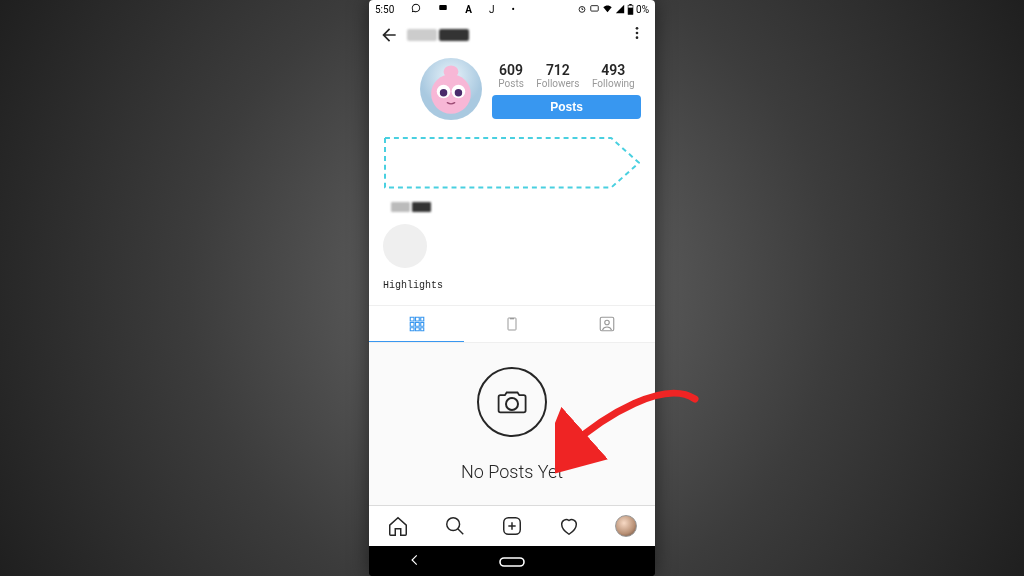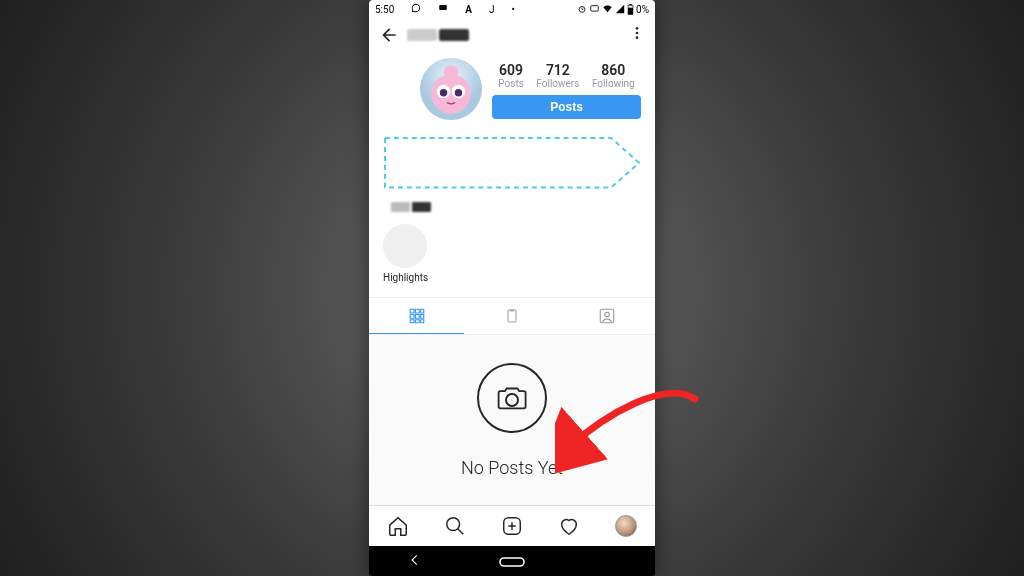--- a/index.html
+++ b/index.html
@@ -30,21 +30,21 @@
   .bio-area{margin:16px 14px 6px;position:relative;height:54px;}
   .dashed{position:absolute;inset:0;}
   
   .mini-redact{margin-left:22px;margin-top:6px;width:40px;height:10px;display:flex;gap:2px;}
   .mini-redact span{flex:1;border-radius:1px;filter:blur(.8px);}
   .mini-redact .r1{background:#bbb}
   .mini-redact .r2{background:#333}
   
   .hl{margin:12px 14px 6px;}
   .hl-circle{width:44px;height:44px;border-radius:50%;background:#efefef;}
-  .hl-label{font-size:10px;color:#262626;margin-top:4px;}
+  .hl-label{font-size:10px;color:#262626;margin-top:12px;font-family:Liberation Mono, monospace;}
   
   .tabs{display:flex;border-top:1px solid #efefef;border-bottom:1px solid #efefef;height:36px;margin-top:8px;}
   .tab{flex:1;display:flex;align-items:center;justify-content:center;}
   .tab.active{border-bottom:1px solid #3897f0;}
   
   .empty{flex:1;background:#fafafa;display:flex;flex-direction:column;align-items:center;justify-content:center;gap:24px;}
   .cam-circle{width:66px;height:66px;border:2px solid #262626;border-radius:50%;display:flex;align-items:center;justify-content:center;}
   .empty-text{font-size:18px;font-weight:300;color:#262626;}
   
   .bnav{height:40px;border-top:1px solid #dbdbdb;display:flex;background:#fff;}
@@ -155,21 +155,21 @@
           <div class="stats">
             <div class="stat">
               <div class="num">609</div>
               <div class="lbl">Posts</div>
             </div>
             <div class="stat">
               <div class="num">712</div>
               <div class="lbl">Followers</div>
             </div>
             <div class="stat">
-              <div class="num">860</div>
+              <div class="num">493</div>
               <div class="lbl">Following</div>
             </div>
           </div>
           <button class="follow-btn">Posts</button>
         </div>
       </div>
 
       <div class="bio-area">
         <svg class="dashed" viewBox="0 0 260 54" preserveAspectRatio="none">
           <path d="M2 2 H230 L258 27 L230 52 H2 Z" fill="none" stroke="#49d0e0" stroke-width="2" stroke-dasharray="5 4" stroke-linejoin="round"></path>

